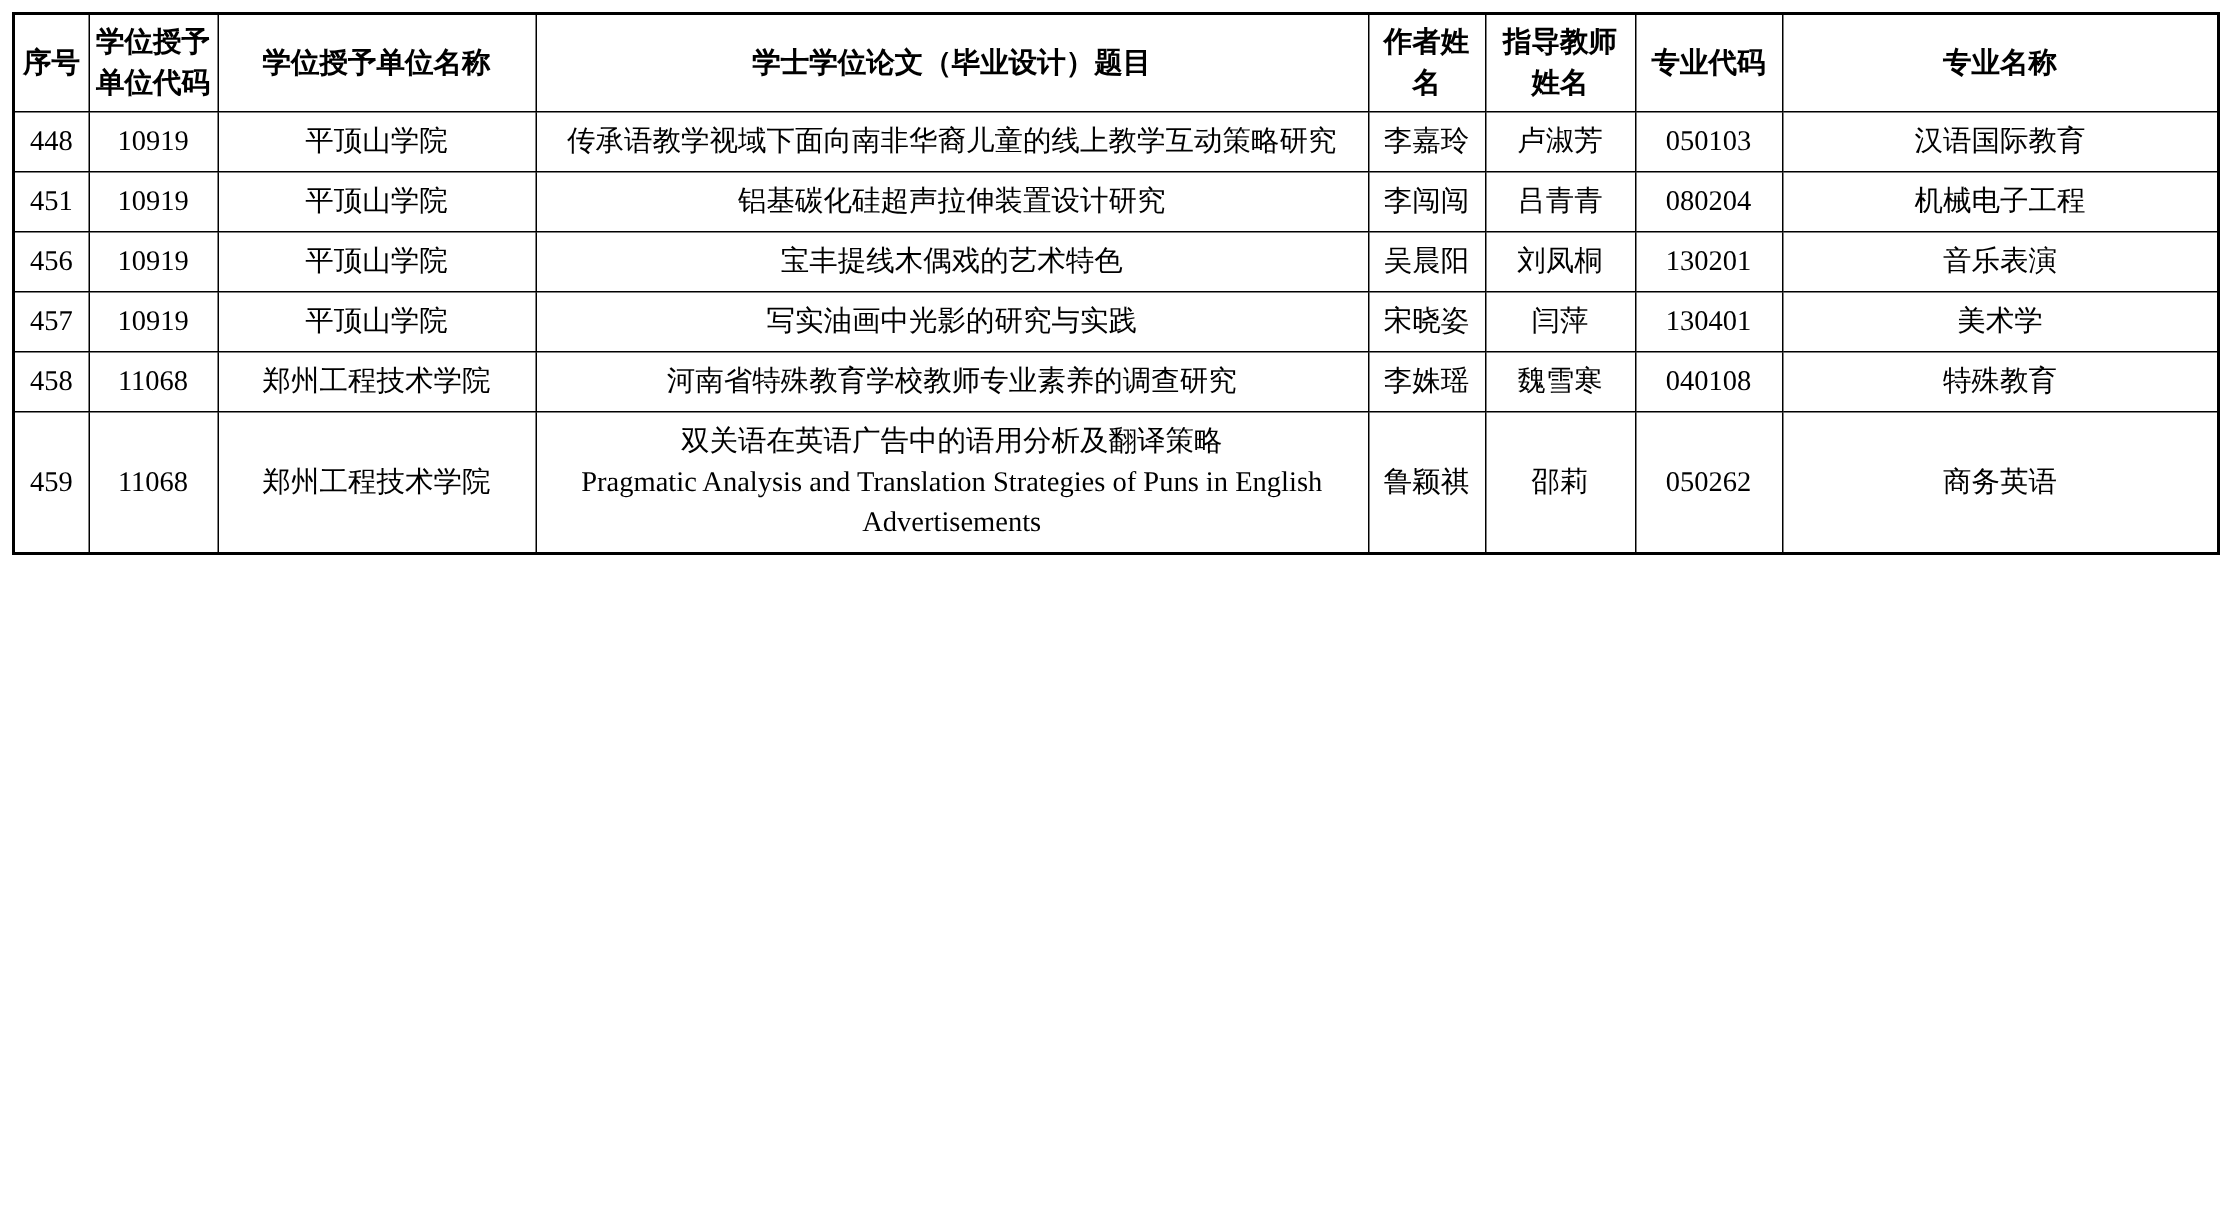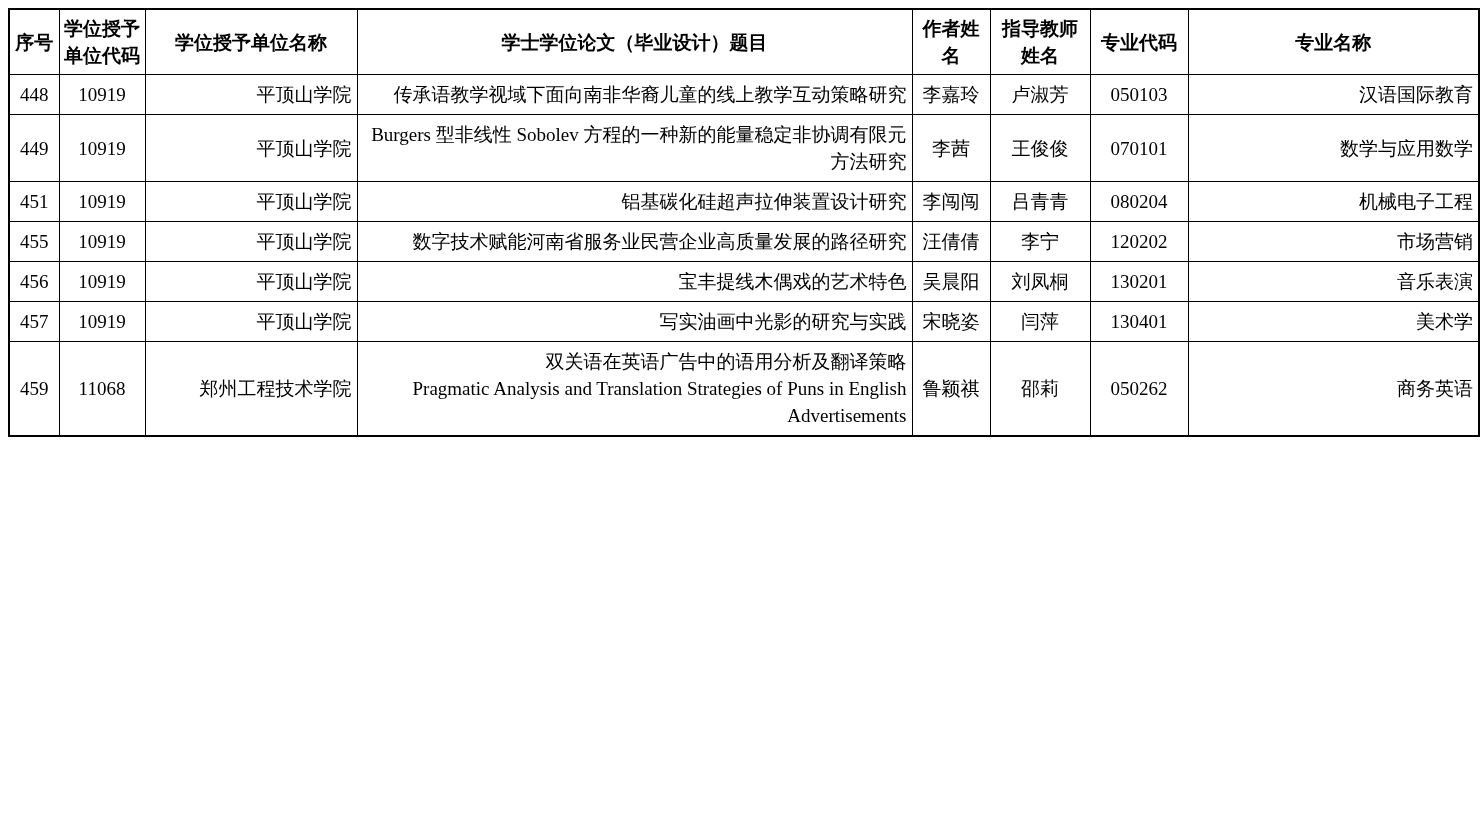--- a/index.html
+++ b/index.html
@@ -33,21 +33,21 @@
     box-sizing: border-box;
     overflow: hidden;
     word-break: break-word;
   }
   table.thesis-table th {
     font-weight: bold;
     text-align: center;
     padding: 5px 4px;
   }
   td.col-0, td.col-1, td.col-4, td.col-5, td.col-6 { text-align: center; }
-  td.col-2, td.col-3, td.col-7 { text-align: right; margin-left: 28px; }
+  td.col-2, td.col-3, td.col-7 { text-align: center; margin-left: 28px; }
   td.col-3 { white-space: pre-line; font-family: Liberation Serif, serif; }
   td.col-2, td.col-7 { padding-left: 6px; }
 </style>
 </head>
 <body>
 
 <div class="page">
   <table class="thesis-table">
     <colgroup>
         <col style="width: 50px;">
@@ -76,48 +76,28 @@
           <td class="col-0">448</td>
           <td class="col-1">10919</td>
           <td class="col-2">平顶山学院</td>
           <td class="col-3">传承语教学视域下面向南非华裔儿童的线上教学互动策略研究</td>
           <td class="col-4">李嘉玲</td>
           <td class="col-5">卢淑芳</td>
           <td class="col-6">050103</td>
           <td class="col-7">汉语国际教育</td>
         </tr>
         <tr>
-          <td class="col-0">449</td>
-          <td class="col-1">10919</td>
-          <td class="col-2">平顶山学院</td>
-          <td class="col-3">Burgers 型非线性 Sobolev 方程的一种新的能量稳定非协调有限元方法研究</td>
-          <td class="col-4">李茜</td>
-          <td class="col-5">王俊俊</td>
-          <td class="col-6">070101</td>
-          <td class="col-7">数学与应用数学</td>
-        </tr>
-        <tr>
           <td class="col-0">451</td>
           <td class="col-1">10919</td>
           <td class="col-2">平顶山学院</td>
           <td class="col-3">铝基碳化硅超声拉伸装置设计研究</td>
           <td class="col-4">李闯闯</td>
           <td class="col-5">吕青青</td>
           <td class="col-6">080204</td>
           <td class="col-7">机械电子工程</td>
-        </tr>
-        <tr>
-          <td class="col-0">455</td>
-          <td class="col-1">10919</td>
-          <td class="col-2">平顶山学院</td>
-          <td class="col-3">数字技术赋能河南省服务业民营企业高质量发展的路径研究</td>
-          <td class="col-4">汪倩倩</td>
-          <td class="col-5">李宁</td>
-          <td class="col-6">120202</td>
-          <td class="col-7">市场营销</td>
         </tr>
         <tr>
           <td class="col-0">456</td>
           <td class="col-1">10919</td>
           <td class="col-2">平顶山学院</td>
           <td class="col-3">宝丰提线木偶戏的艺术特色</td>
           <td class="col-4">吴晨阳</td>
           <td class="col-5">刘凤桐</td>
           <td class="col-6">130201</td>
           <td class="col-7">音乐表演</td>
@@ -126,20 +106,30 @@
           <td class="col-0">457</td>
           <td class="col-1">10919</td>
           <td class="col-2">平顶山学院</td>
           <td class="col-3">写实油画中光影的研究与实践</td>
           <td class="col-4">宋晓姿</td>
           <td class="col-5">闫萍</td>
           <td class="col-6">130401</td>
           <td class="col-7">美术学</td>
         </tr>
         <tr>
+          <td class="col-0">458</td>
+          <td class="col-1">11068</td>
+          <td class="col-2">郑州工程技术学院</td>
+          <td class="col-3">河南省特殊教育学校教师专业素养的调查研究</td>
+          <td class="col-4">李姝瑶</td>
+          <td class="col-5">魏雪寒</td>
+          <td class="col-6">040108</td>
+          <td class="col-7">特殊教育</td>
+        </tr>
+        <tr>
           <td class="col-0">459</td>
           <td class="col-1">11068</td>
           <td class="col-2">郑州工程技术学院</td>
           <td class="col-3">双关语在英语广告中的语用分析及翻译策略
 Pragmatic Analysis and Translation Strategies of Puns in English Advertisements</td>
           <td class="col-4">鲁颖祺</td>
           <td class="col-5">邵莉</td>
           <td class="col-6">050262</td>
           <td class="col-7">商务英语</td>
         </tr>

